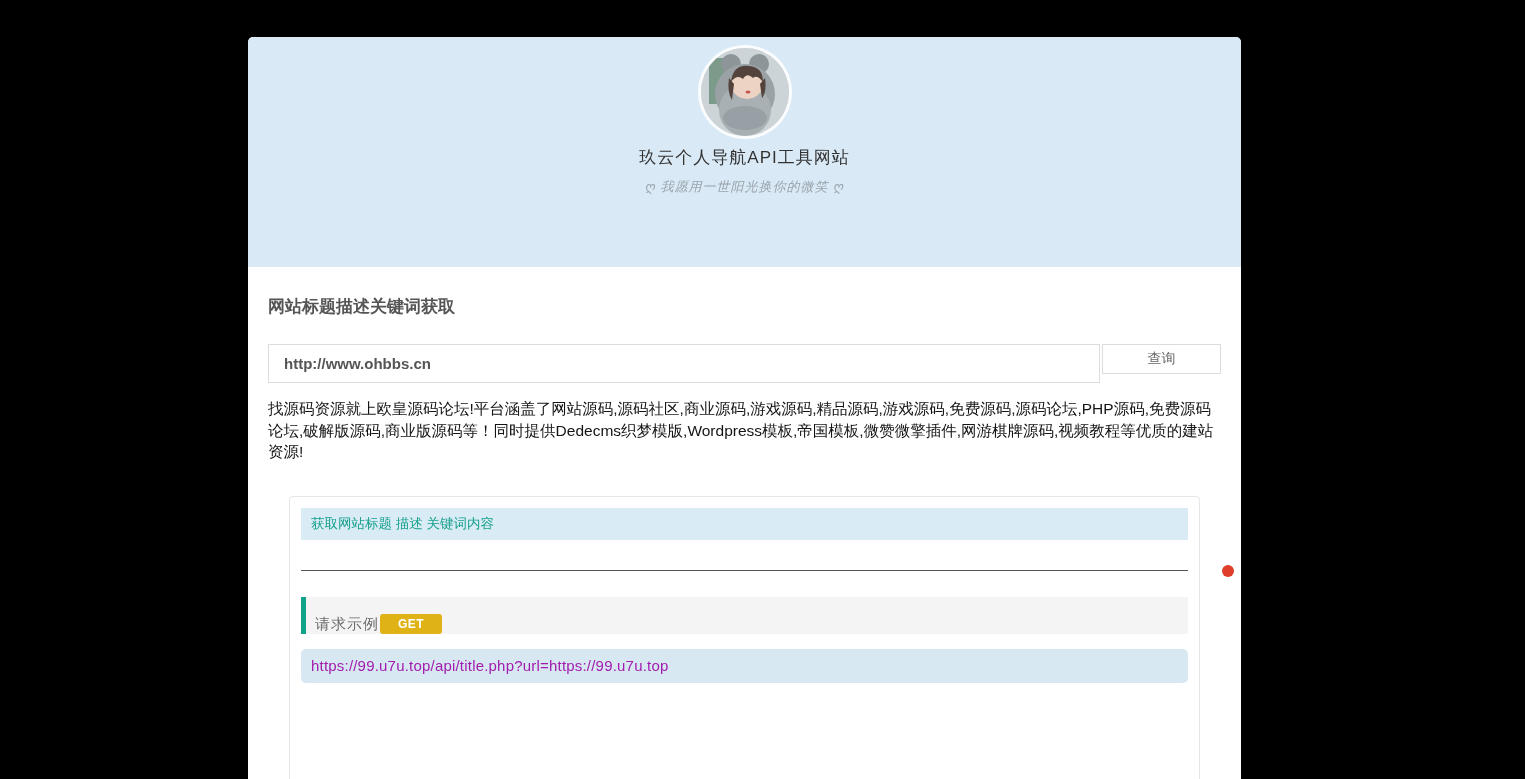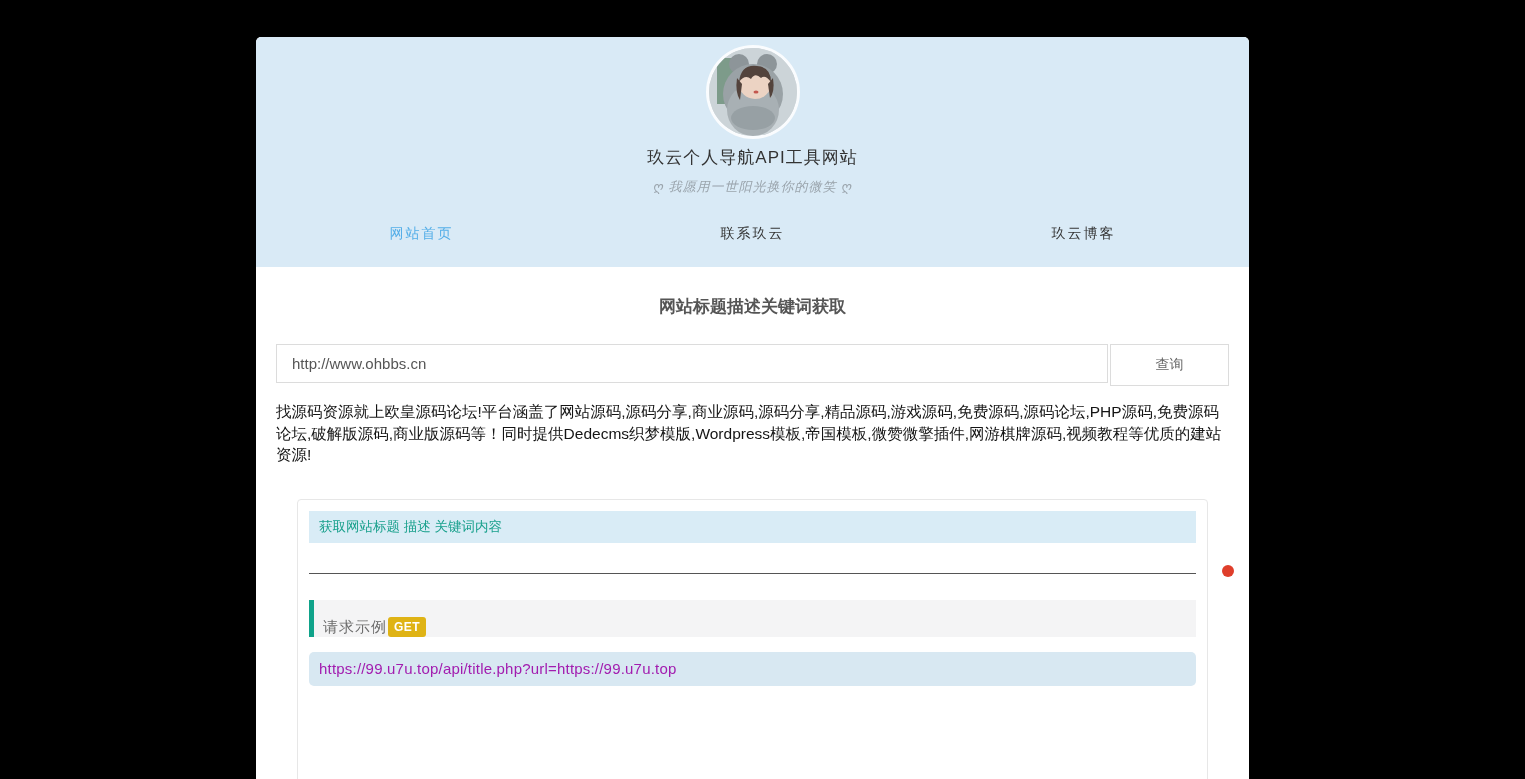--- a/index.html
+++ b/index.html
@@ -5,21 +5,21 @@
   * { margin: 0; padding: 0; box-sizing: border-box; }
   html, body {
     width: 1525px; height: 779px;
     background: #000;
     overflow: hidden;
     position: relative;
     font-family: "Liberation Sans", "DejaVu Sans", sans-serif;
   }
   .page {
     position: absolute;
-    left: 256px; top: 37px;
+    left: 248px; top: 37px;
     width: 993px; height: 742px;
     background: #fff;
     border-radius: 5px 5px 0 0;
     overflow: hidden;
   }
   
   .hero {
     height: 230px;
     background: #d9eaf6;
     text-align: center;
@@ -61,43 +61,44 @@
     font-size: 14px;
     color: #333;
     letter-spacing: 2px;
     cursor: pointer;
     line-height: 22px;
   }
   .nav-item.active { color: #54aee8; }
   
   .main { padding: 0 20px; }
   .section-title {
-    text-align: center;
+    text-align: left;
     font-size: 17px;
     font-weight: bold;
     color: #555;
     margin-top: 28px;
   }
   .query-row {
     display: flex;
     margin-top: 26px;
   }
   .query-input {
     flex: 1;
     height: 39px;
     border: 1px solid #dcdcdc;
     font-size: 15px;
     color: #555;
     padding: 0 15px;
     outline: none;
     font-family: "Liberation Sans", "DejaVu Sans", sans-serif;
+    font-weight: bold;
   }
   .query-btn {
     width: 119px;
-    height: 42px;
+    height: 30px;
     margin-left: 2px;
     background: #fff;
     border: 1px solid #dcdcdc;
     font-size: 14px;
     color: #666;
     cursor: pointer;
     font-family: "Liberation Sans", "DejaVu Sans", sans-serif;
   }
   .result-text {
     margin-top: 15px;
@@ -139,21 +140,21 @@
   .request-label {
     font-size: 15px;
     color: #6b6b6b;
     letter-spacing: 1px;
   }
   .method-badge {
     background: #dfb315;
     color: #fff;
     font-size: 12px;
     font-weight: bold;
-    padding: 3px 6px;
+    padding: 3px 18px;
     border-radius: 3px;
     margin-left: 1px;
     letter-spacing: .5px;
   }
   .url-block {
     margin-top: 15px;
     background: #d8e8f2;
     border-radius: 5px;
     height: 34px;
     display: flex;
@@ -200,37 +201,32 @@
 
           <ellipse cx="47" cy="44" rx="2.5" ry="1.5" fill="#c4574e"></ellipse>
 
           <ellipse cx="44" cy="70" rx="22" ry="12" fill="#97a0a4"></ellipse>
         </svg>
       </span>
     </div>
     <div class="site-title">玖云个人导航API工具网站</div>
     <div class="site-subtitle">ღ 我愿用一世阳光换你的微笑 ღ</div>
 
-    <div class="nav">
-      <div class="nav-item active">网站首页</div>
-      <div class="nav-item">联系玖云</div>
-      <div class="nav-item">玖云博客</div>
-    </div>
   </div>
 
   <div class="main">
     <div class="section-title">网站标题描述关键词获取</div>
 
     <div class="query-row">
       <input class="query-input" type="text" value="http://www.ohbbs.cn" style="">
       <button class="query-btn">查询</button>
     </div>
 
     <div class="result-text">
-      <div>找源码资源就上欧皇源码论坛!平台涵盖了网站源码,源码分享,商业源码,源码分享,精品源码,游戏源码,免费源码,源码论坛,PHP源码,免费源码论坛,破解版源码,商业版源码等！同时提供Dedecms织梦模版,Wordpress模板,帝国模板,微赞微擎插件,网游棋牌源码,视频教程等优质的建站资源!</div>
+      <div>找源码资源就上欧皇源码论坛!平台涵盖了网站源码,源码社区,商业源码,游戏源码,精品源码,游戏源码,免费源码,源码论坛,PHP源码,免费源码论坛,破解版源码,商业版源码等！同时提供Dedecms织梦模版,Wordpress模板,帝国模板,微赞微擎插件,网游棋牌源码,视频教程等优质的建站资源!</div>
     </div>
 
     <div class="api-card">
       <div class="api-card-header">
         <span>获取网站标题 描述 关键词内容</span>
       </div>
       <hr class="api-divider">
       <div class="request-row">
         <span class="request-label">请求示例</span>
         <span class="method-badge">GET</span>

